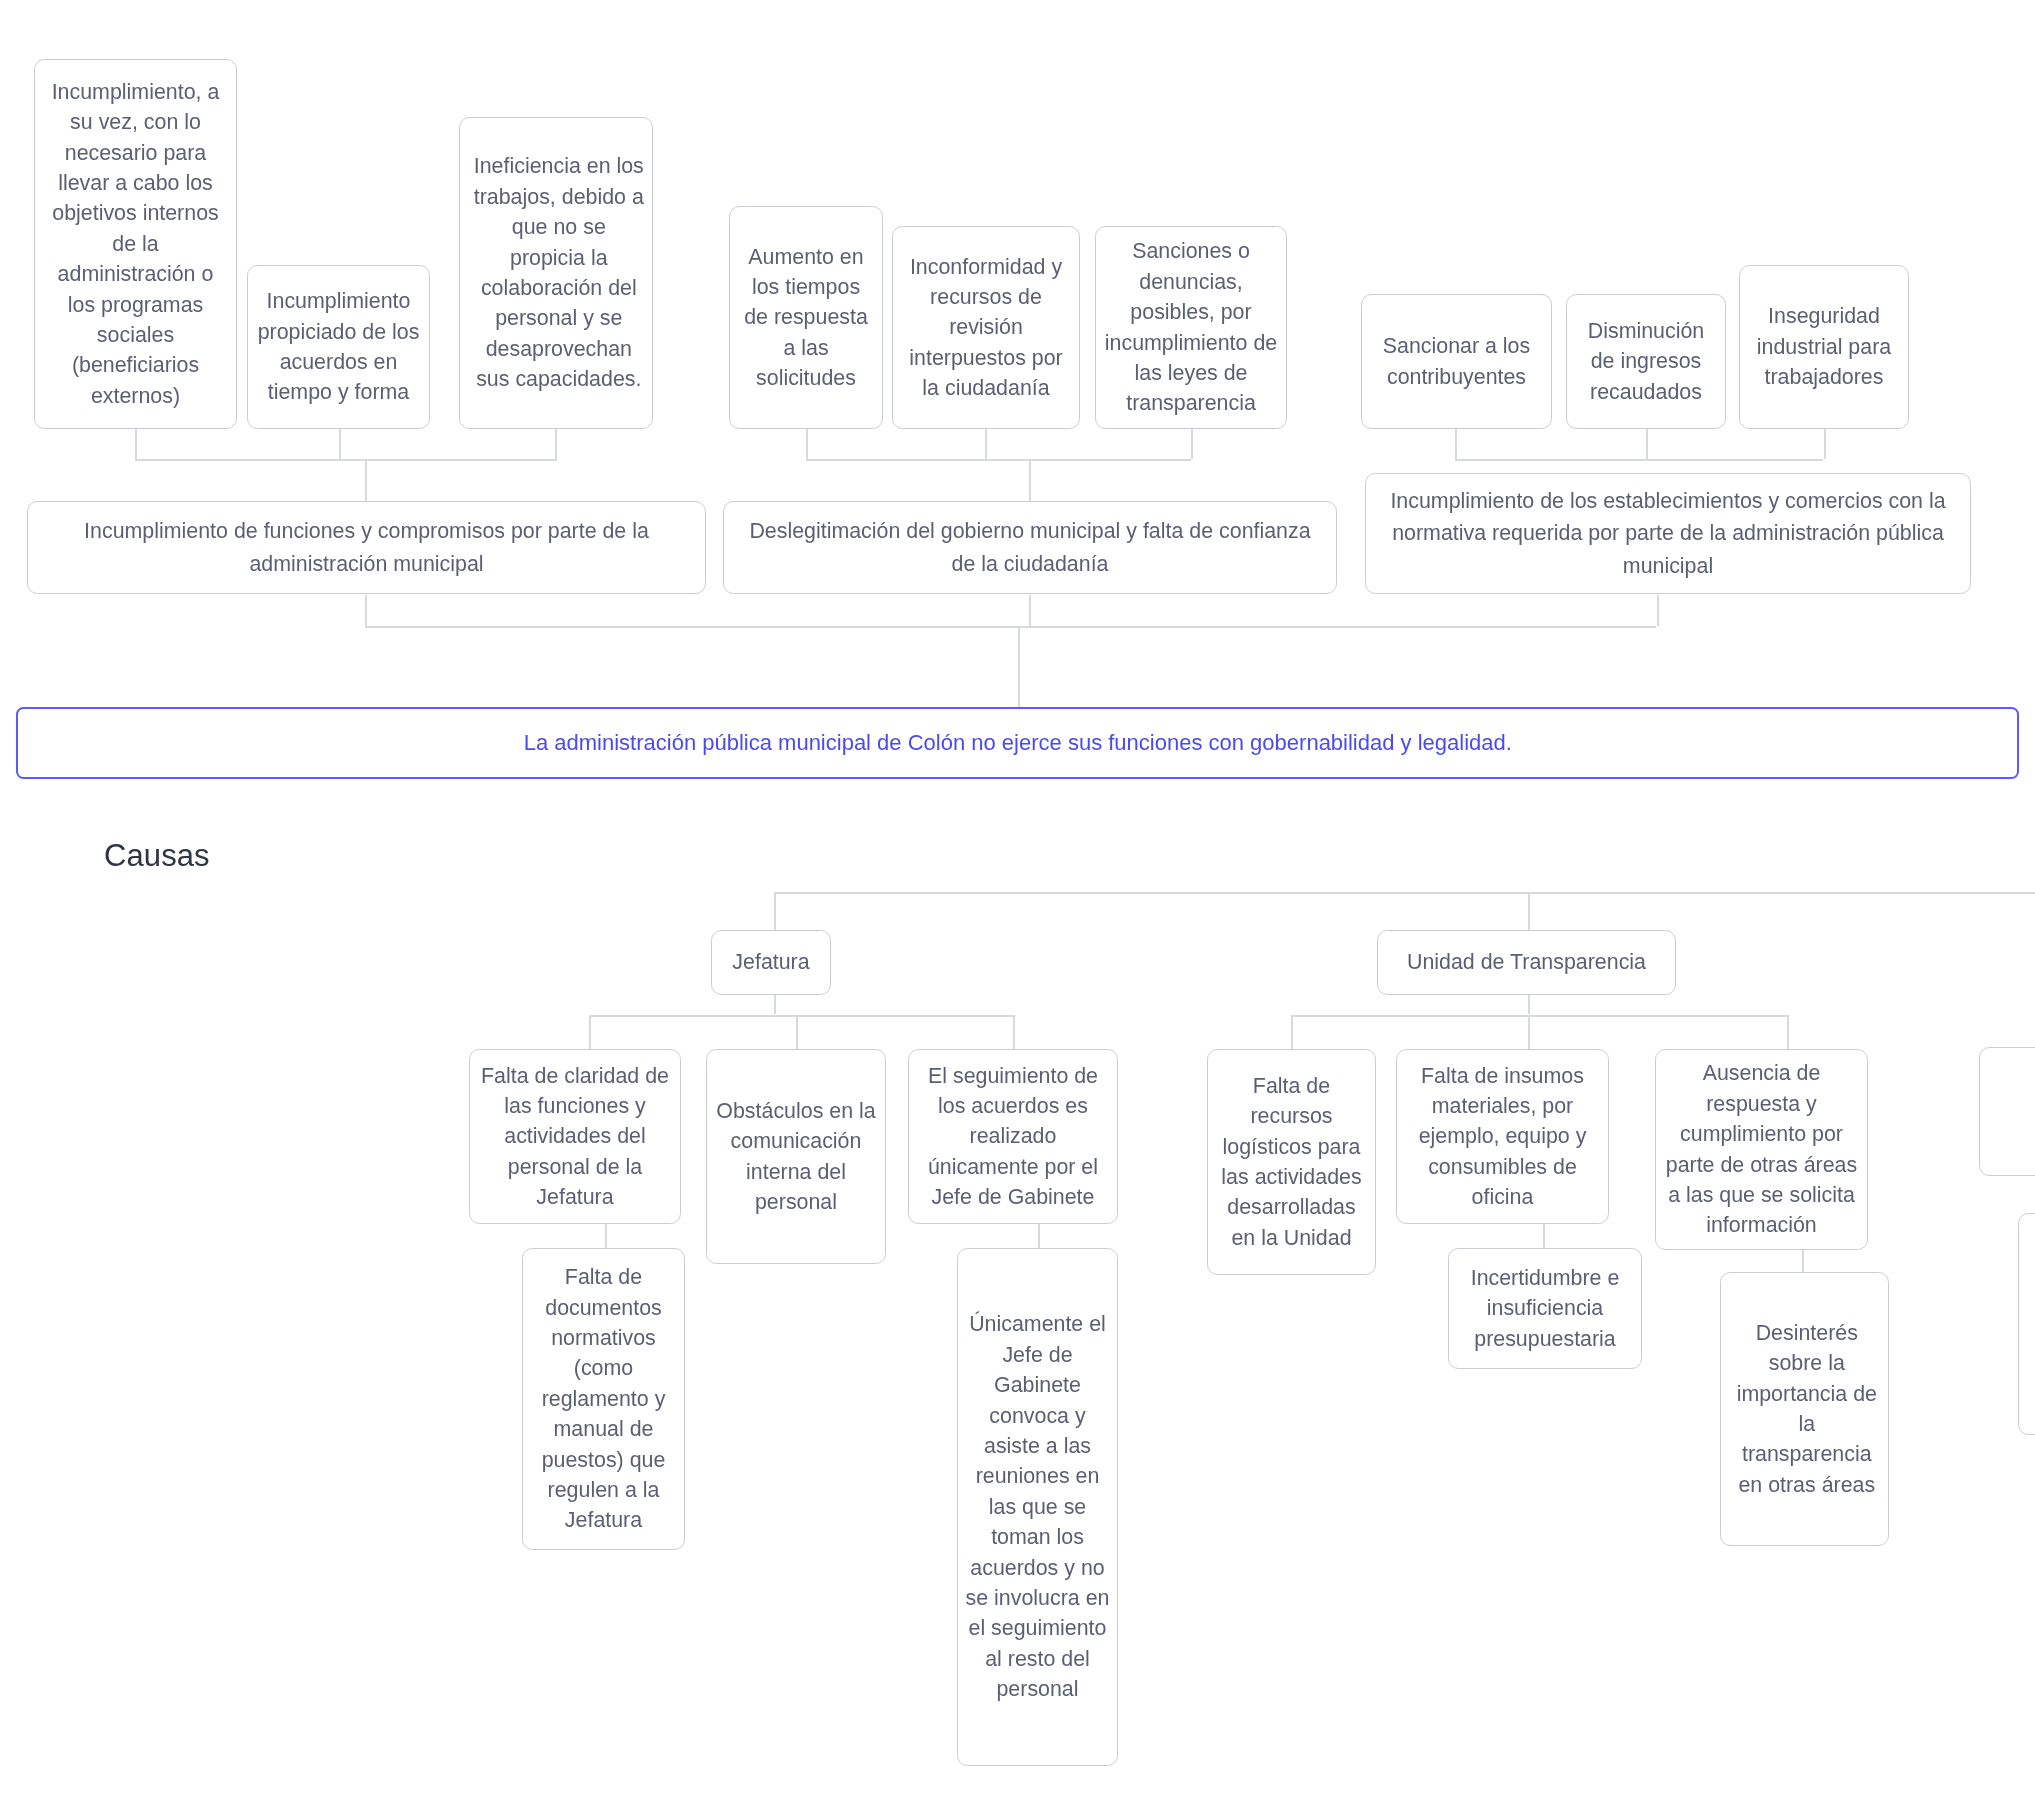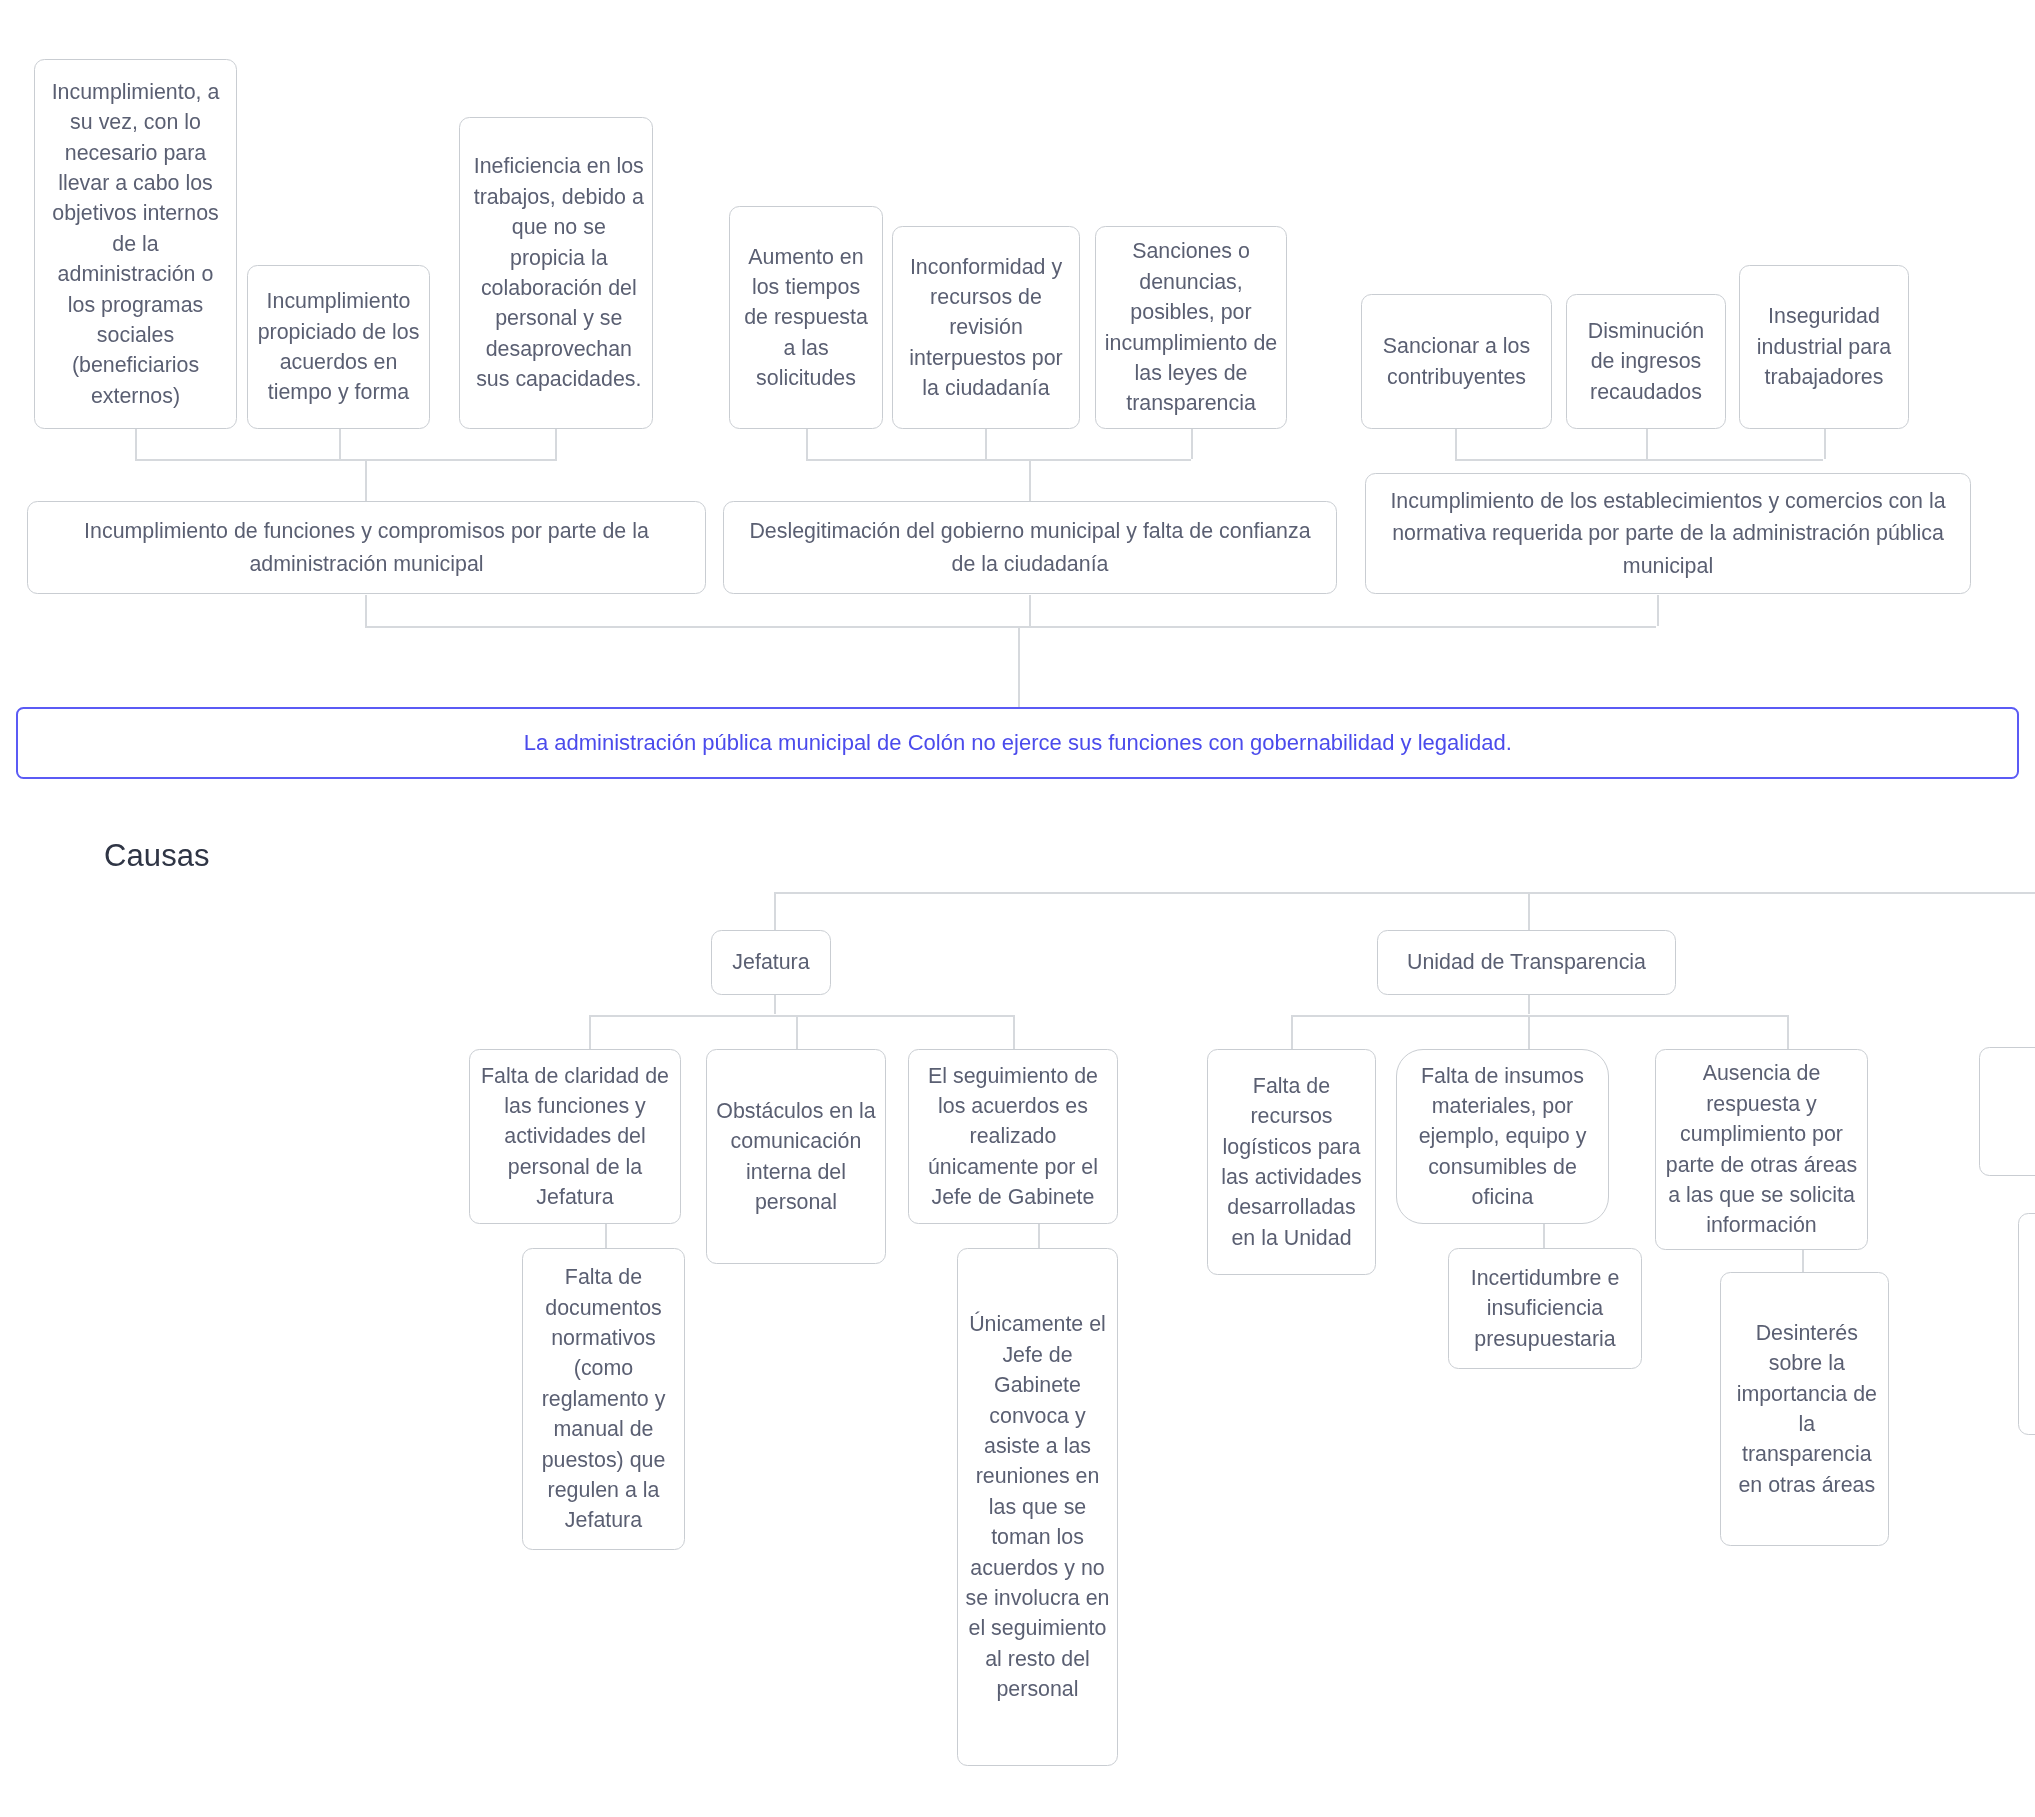--- a/index.html
+++ b/index.html
@@ -135,21 +135,21 @@
   <div class="node" style="left:957px;top:1248px;width:161px;height:518px;">Únicamente el Jefe de Gabinete convoca y asiste a las reuniones en las que se toman los acuerdos y no se involucra en el seguimiento al resto del personal</div>
 
   <div class="ln v" style="left:1528px;top:995px;height:19px;"></div>
   <div class="ln h" style="left:1291px;top:1015px;width:496px;"></div>
   <div class="ln v" style="left:1291px;top:1015px;height:34px;"></div>
   <div class="ln v" style="left:1528px;top:1015px;height:34px;"></div>
   <div class="ln v" style="left:1787px;top:1015px;height:34px;"></div>
 
   <div class="node" style="left:1207px;top:1049px;width:169px;height:226px;">Falta de recursos logísticos para las actividades desarrolladas en la Unidad</div>
 
-  <div class="node" style="left:1396px;top:1049px;width:213px;height:175px;border-radius:27px;">Falta de insumos materiales, por ejemplo, equipo y consumibles de oficina</div>
+  <div class="node" style="left:1396px;top:1049px;width:213px;height:175px;">Falta de insumos materiales, por ejemplo, equipo y consumibles de oficina</div>
 
   <div class="node" style="left:1655px;top:1049px;width:213px;height:201px;">Ausencia de respuesta y cumplimiento por parte de otras áreas a las que se solicita información</div>
 
   <div class="ln v" style="left:1543px;top:1223px;height:25px;"></div>
   <div class="node" style="left:1448px;top:1248px;width:194px;height:121px;">Incertidumbre e insuficiencia presupuestaria</div>
 
   <div class="ln v" style="left:1802px;top:1250px;height:22px;"></div>
   <div class="node" style="left:1720px;top:1272px;width:169px;height:274px;padding-left:12px;">Desinterés sobre la importancia de la transparencia en otras áreas</div>
 
   <div class="node" style="left:1979px;top:1047px;width:148px;height:129px;">

